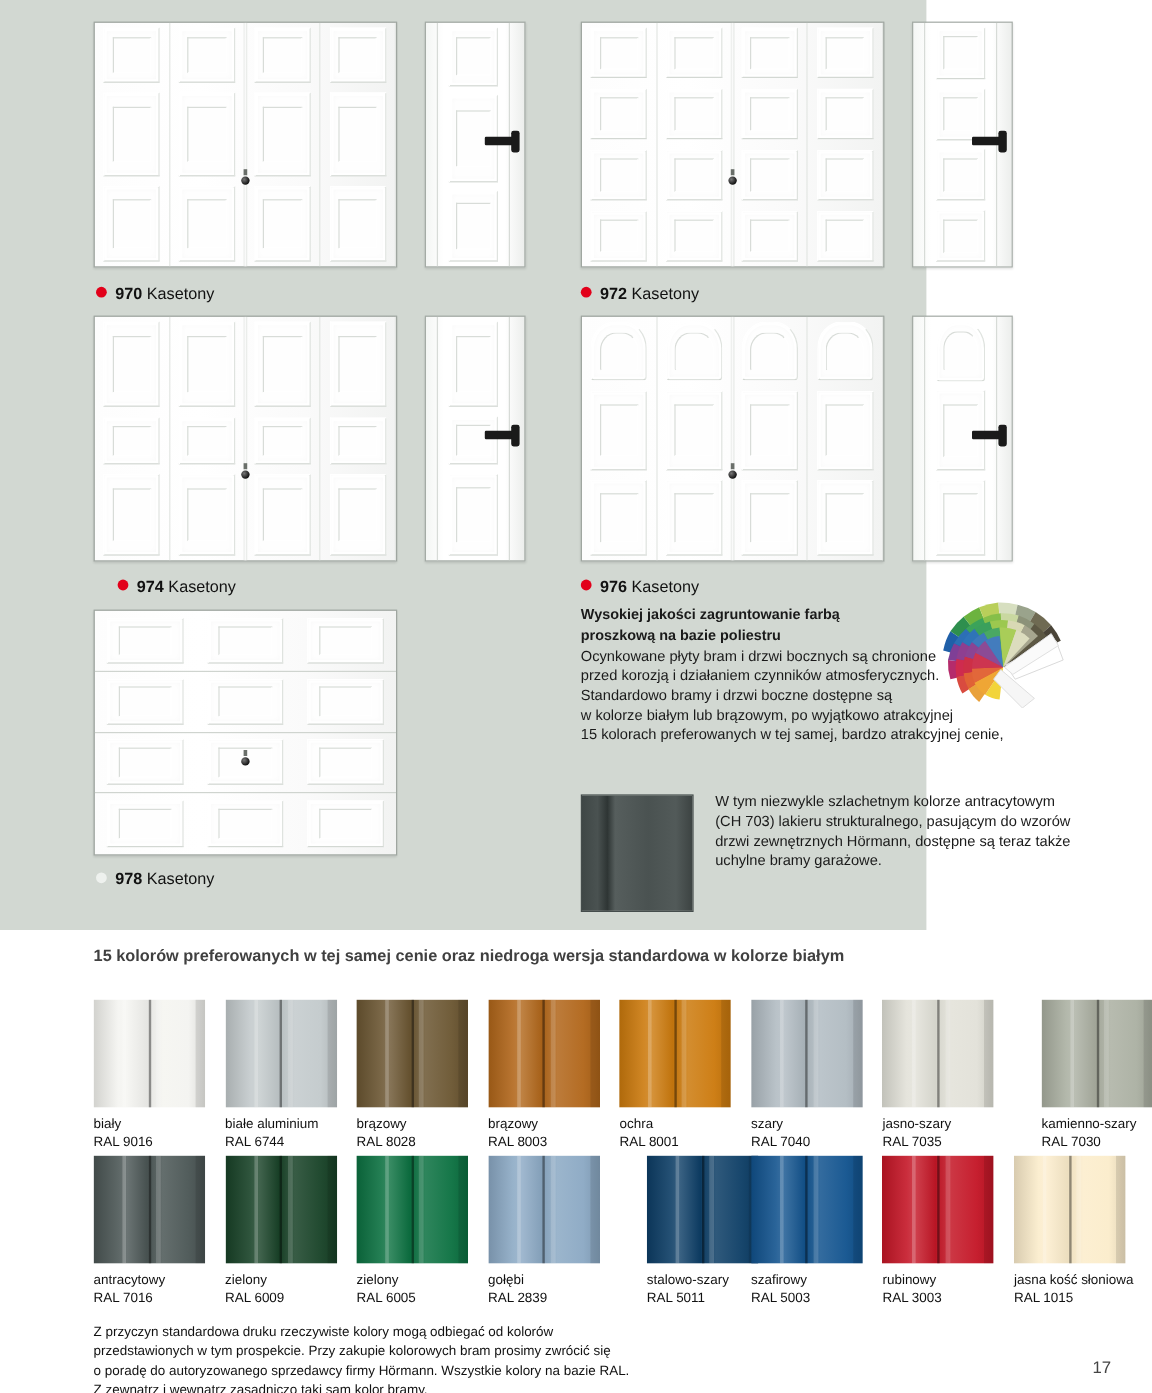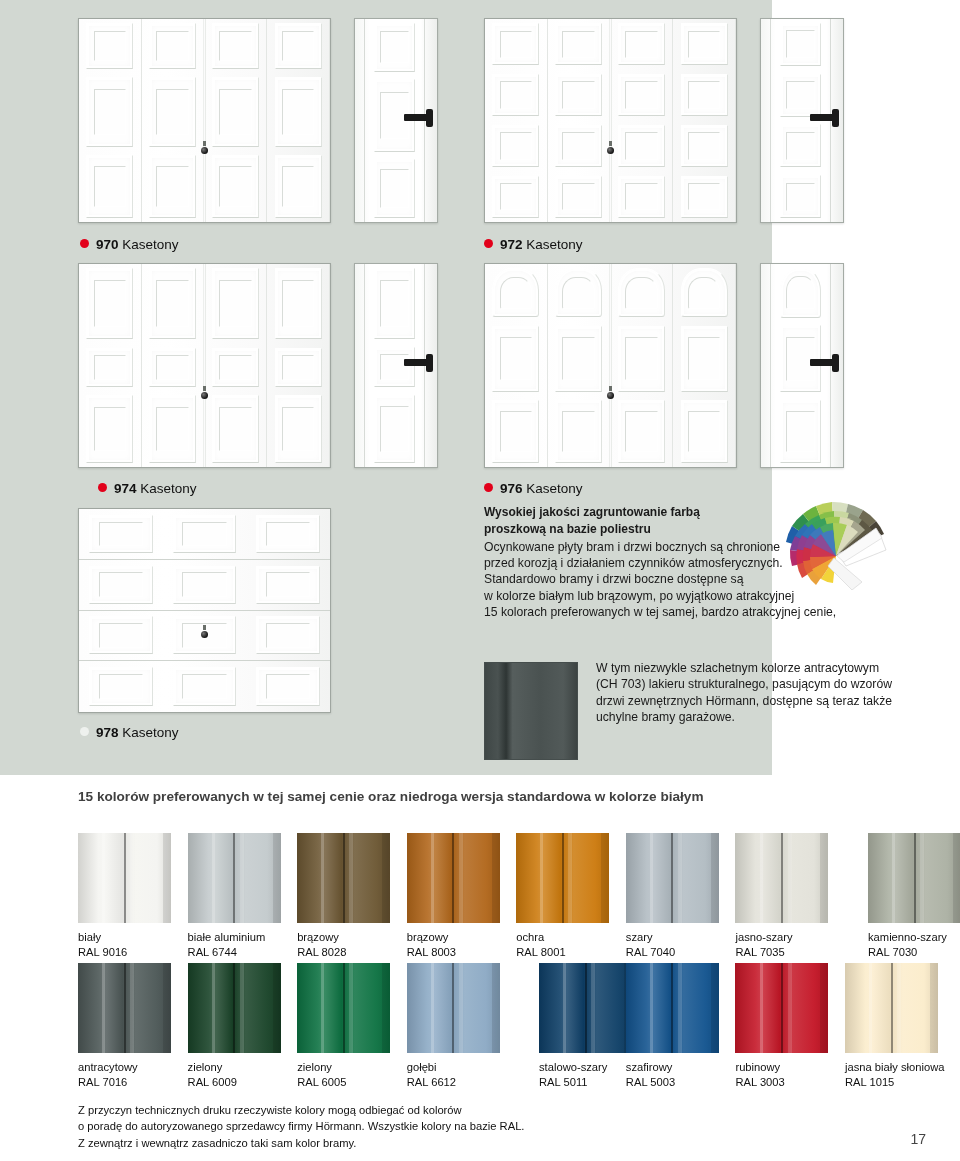--- a/index.html
+++ b/index.html
@@ -577,21 +577,21 @@
     </div>
     <div class="swatch" style="left: 328.714px;">
       <div class="chip">
         <div class="gloss" style="background: linear-gradient(90deg, rgb(120, 145, 169) 0%, rgb(151, 178, 202) 22%, rgb(160, 184, 207) 30%, rgb(131, 159, 184) 48%, rgb(155, 181, 204) 62%, rgb(144, 172, 198) 85%, rgb(125, 152, 176) 100%);"></div>
         <div class="seam"></div>
         <div class="hl1"></div>
         <div class="hl2"></div>
         <div class="shd"></div>
       </div>
       <div class="nm">gołębi</div>
-      <div class="ral">RAL 6612</div>
+      <div class="ral">RAL 2839</div>
     </div>
     <div class="swatch" style="left: 421px; margin-left: 40px;">
       <div class="chip">
         <div class="gloss" style="background: linear-gradient(90deg, rgb(11, 53, 88) 0%, rgb(37, 81, 117) 22%, rgb(57, 97, 130) 30%, rgb(12, 58, 96) 48%, rgb(47, 89, 123) 62%, rgb(23, 70, 108) 85%, rgb(12, 56, 92) 100%);"></div>
         <div class="seam"></div>
         <div class="hl1"></div>
         <div class="hl2"></div>
         <div class="shd"></div>
       </div>
       <div class="nm">stalowo-szary</div>
@@ -620,24 +620,25 @@
       <div class="ral">RAL 3003</div>
     </div>
     <div class="swatch" style="left: 767px;">
       <div class="chip">
         <div class="gloss" style="background: linear-gradient(90deg, rgb(216, 203, 175) 0%, rgb(251, 238, 208) 22%, rgb(252, 239, 212) 30%, rgb(236, 222, 191) 48%, rgb(252, 239, 210) 62%, rgb(251, 237, 205) 85%, rgb(226, 212, 183) 100%);"></div>
         <div class="seam"></div>
         <div class="hl1"></div>
         <div class="hl2"></div>
         <div class="shd"></div>
       </div>
-      <div class="nm">jasna biały słoniowa</div>
+      <div class="nm">jasna kość słoniowa</div>
       <div class="ral">RAL 1015</div>
     </div>
   </div>
 
 <div class="footnote">
-  <div>Z przyczyn technicznych druku rzeczywiste kolory mogą odbiegać od kolorów</div>
+  <div>Z przyczyn standardowa druku rzeczywiste kolory mogą odbiegać od kolorów</div>
+  <div>przedstawionych w tym prospekcie. Przy zakupie kolorowych bram prosimy zwrócić się</div>
   <div>o poradę do autoryzowanego sprzedawcy firmy Hörmann. Wszystkie kolory na bazie RAL.</div>
   <div>Z zewnątrz i wewnątrz zasadniczo taki sam kolor bramy.</div>
 </div>
 
 <div class="pageno">17</div>
 
 </body></html>

